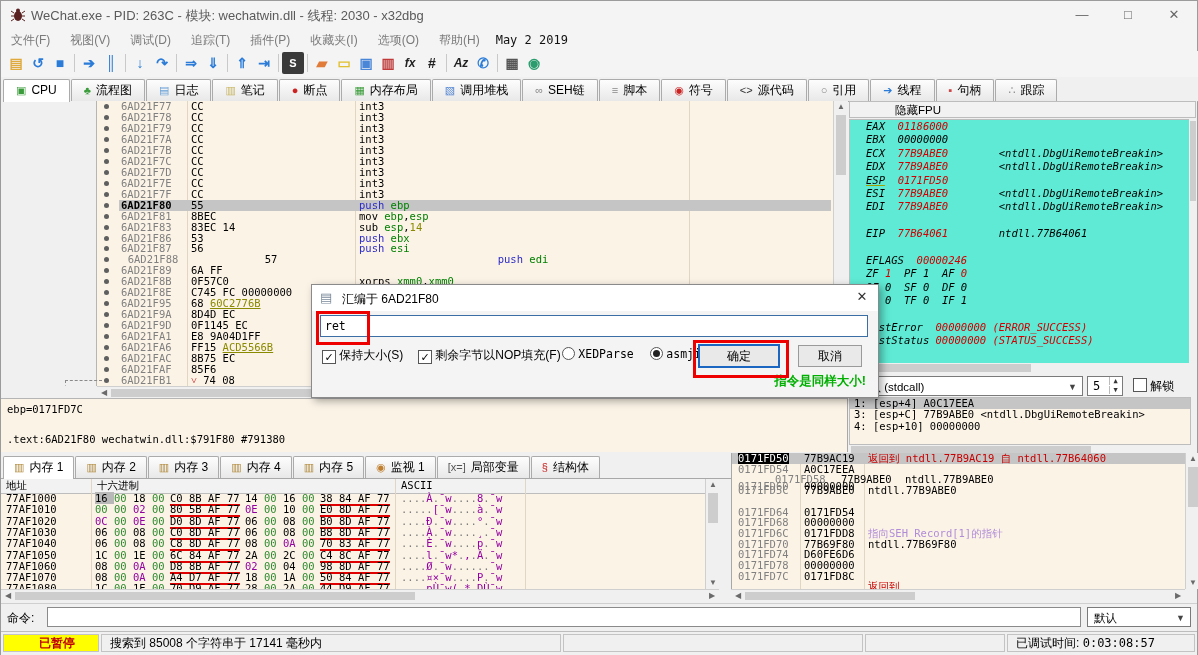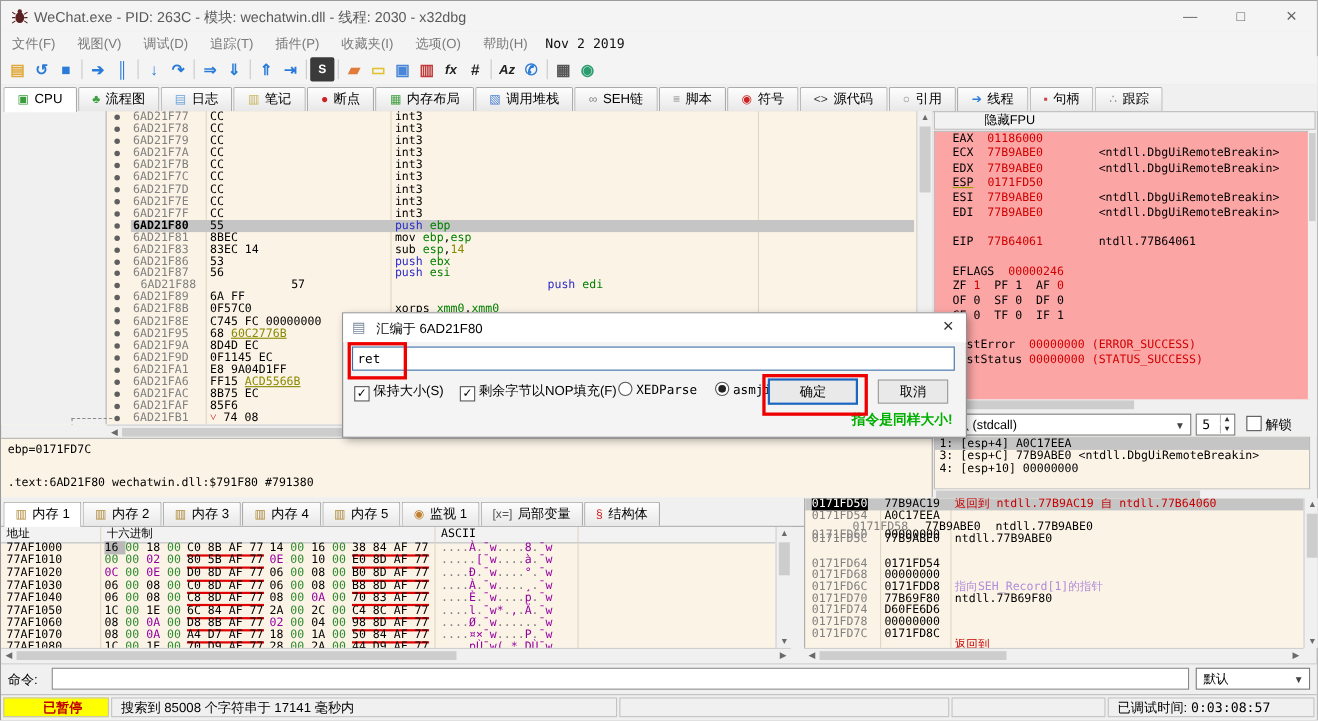--- a/index.html
+++ b/index.html
@@ -42,21 +42,21 @@
   #dis-vscroll{position:absolute;left:832px;top:100px;width:14px;height:285px;background:#f0f0f0;border-left:1px solid #cfcfcf;}
   #dis-hscroll{position:absolute;left:96px;top:385px;width:736px;height:12px;background:#f0f0f0;border-top:1px solid #cfcfcf;}
   .sb-thumb{position:absolute;background:#cdcdcd;}
   .sb-btn{position:absolute;color:#6a6a6a;font-size:8px;line-height:12px;text-align:center;}
   #infopanel{position:absolute;left:0;top:397px;width:846px;height:53px;background:#fbf3e6;border-top:1px solid #b5b5b5;border-right:1px solid #a8a8a8;font-size:10.5px;}
   #infopanel .l1{position:absolute;left:6px;top:4px;}
   #infopanel .l2{position:absolute;left:6px;top:34px;}
   
   #regs{position:absolute;left:848px;top:100px;width:348px;height:352px;background:#f0f0f0;}
   #fpuhdr{position:absolute;left:0;top:0;width:347px;height:17px;background:#f2f2f2;border:1px solid #bdbdbd;line-height:17px;padding-left:45px;box-sizing:border-box;font-size:11.5px;}
-  #regbody{position:absolute;left:0;top:18px;width:340px;height:244px;background:#fca5a5;border:1px solid #bdbdbd;overflow:hidden;}
+  #regbody{position:absolute;left:0;top:18px;width:340px;height:244px;background:#5eead4;border:1px solid #bdbdbd;overflow:hidden;font-style:italic;}
   #regbody .rrow{height:13.4px;line-height:13.4px;font-size:10.5px;white-space:pre;padding-left:16px;}
   .rv{color:#d00000;} .ug{text-decoration:underline;text-decoration-color:#00a000;} .uo{text-decoration:underline;text-decoration-color:#a0a000;}
   #reg-vscroll{position:absolute;left:340px;top:18px;width:8px;height:244px;background:#f0f0f0;}
   #reg-hscroll{position:absolute;left:0;top:262px;width:348px;height:10px;background:#f0f0f0;}
   #callconv{position:absolute;left:0;top:274px;width:348px;height:22px;background:#f0f0f0;}
   .combo{position:absolute;background:#fff;border:1px solid #7a7a7a;height:20px;line-height:20px;padding-left:6px;box-sizing:border-box;font-size:11.5px;}
   .combo .arr{position:absolute;right:5px;top:0;color:#444;font-size:9px;}
   #spinbox{position:absolute;left:238px;top:1px;width:36px;height:20px;background:#fff;border:1px solid #7a7a7a;box-sizing:border-box;line-height:18px;padding-left:5px;}
   #spinbox .sarr{position:absolute;right:1px;width:11px;height:8px;font-size:7px;line-height:8px;text-align:center;color:#333;border-left:1px solid #bbb;}
   #unlock{position:absolute;left:284px;top:3px;}
@@ -139,21 +139,21 @@
           <circle cx="8" cy="3.5" r="2" fill="#5a2020"></circle>
           <path d="M4 6 L1 4 M4 9 L1 9 M4 12 L1 14 M12 6 L15 4 M12 9 L15 9 M12 12 L15 14" stroke="#5a2020" stroke-width="1"></path>
         </svg>
     </span>
     <span class="ttl">WeChat.exe - PID: 263C - 模块: wechatwin.dll - 线程: 2030 - x32dbg</span>
     <span class="wbtn" style="left:1058px">—</span>
     <span class="wbtn" style="left:1104px">□</span>
     <span class="wbtn" style="left:1150px">✕</span>
   </div>
 
-  <div id="menubar"><span class="mitem">文件(F)</span><span class="mitem">视图(V)</span><span class="mitem">调试(D)</span><span class="mitem">追踪(T)</span><span class="mitem">插件(P)</span><span class="mitem">收藏夹(I)</span><span class="mitem">选项(O)</span><span class="mitem">帮助(H)</span><span class="mdate">Nov 2 2019</span></div>
+  <div id="menubar"><span class="mitem">文件(F)</span><span class="mitem">视图(V)</span><span class="mitem">调试(D)</span><span class="mitem">追踪(T)</span><span class="mitem">插件(P)</span><span class="mitem">收藏夹(I)</span><span class="mitem">选项(O)</span><span class="mitem">帮助(H)</span><span class="mdate">May 2 2019</span></div>
 
   <div id="toolbar"><span class="tbtn" style="color: rgb(224, 169, 60);">▤</span><span class="tbtn" style="color: rgb(43, 124, 216);">↺</span><span class="tbtn" style="color: rgb(43, 124, 216);">■</span><span class="tsep"></span><span class="tbtn" style="color: rgb(43, 124, 216);">➔</span><span class="tbtn" style="color: rgb(43, 124, 216);">║</span><span class="tsep"></span><span class="tbtn" style="color: rgb(43, 124, 216);">↓</span><span class="tbtn" style="color: rgb(43, 124, 216);">↷</span><span class="tsep"></span><span class="tbtn" style="color: rgb(43, 124, 216);">⇒</span><span class="tbtn" style="color: rgb(43, 124, 216);">⇓</span><span class="tsep"></span><span class="tbtn" style="color: rgb(43, 124, 216);">⇑</span><span class="tbtn" style="color: rgb(43, 124, 216);">⇥</span><span class="tsep"></span><span class="tbtn" style="color: rgb(255, 255, 255); background: rgb(58, 58, 58); font-size: 11px; border-radius: 2px;">S</span><span class="tsep"></span><span class="tbtn" style="color: rgb(224, 123, 57);">▰</span><span class="tbtn" style="color: rgb(224, 192, 48);">▭</span><span class="tbtn" style="color: rgb(74, 134, 216);">▣</span><span class="tbtn" style="color: rgb(192, 58, 58);">▥</span><span class="tbtn" style="color: rgb(34, 34, 34); font-style: italic; font-size: 12px;">fx</span><span class="tbtn" style="color: rgb(34, 34, 34);">#</span><span class="tsep"></span><span class="tbtn" style="color: rgb(34, 34, 34); font-style: italic; font-size: 12px;">Az</span><span class="tbtn" style="color: rgb(43, 124, 216);">✆</span><span class="tsep"></span><span class="tbtn" style="color: rgb(85, 85, 85);">▦</span><span class="tbtn" style="color: rgb(43, 156, 110);">◉</span></div>
 
   <div id="tabbar"><div class="vtab active"><span class="tico" style="color: rgb(58, 156, 58);">▣</span><span>CPU</span></div><div class="vtab"><span class="tico" style="color: rgb(58, 156, 58);">♣</span><span>流程图</span></div><div class="vtab"><span class="tico" style="color: rgb(106, 162, 216);">▤</span><span>日志</span></div><div class="vtab"><span class="tico" style="color: rgb(200, 181, 96);">▥</span><span>笔记</span></div><div class="vtab"><span class="tico" style="color: rgb(204, 34, 34);">●</span><span>断点</span></div><div class="vtab"><span class="tico" style="color: rgb(58, 156, 58);">▦</span><span>内存布局</span></div><div class="vtab"><span class="tico" style="color: rgb(74, 127, 208);">▧</span><span>调用堆栈</span></div><div class="vtab"><span class="tico" style="color: rgb(136, 136, 136);">∞</span><span>SEH链</span></div><div class="vtab"><span class="tico" style="color: rgb(136, 136, 136);">≡</span><span>脚本</span></div><div class="vtab"><span class="tico" style="color: rgb(204, 34, 34);">◉</span><span>符号</span></div><div class="vtab"><span class="tico" style="color: rgb(51, 51, 51);">&lt;&gt;</span><span>源代码</span></div><div class="vtab"><span class="tico" style="color: rgb(136, 136, 136);">○</span><span>引用</span></div><div class="vtab"><span class="tico" style="color: rgb(43, 124, 216);">➔</span><span>线程</span></div><div class="vtab"><span class="tico" style="color: rgb(204, 68, 68);">▪</span><span>句柄</span></div><div class="vtab"><span class="tico" style="color: rgb(136, 136, 136);">∴</span><span>跟踪</span></div></div>
 
   <div id="disasm">
     <div id="dmargin"></div>
     <div class="vline" style="left:186px"></div>
     <div class="vline" style="left:354px"></div>
     <div class="vline" style="left:688px"></div>
@@ -330,20 +330,21 @@
   </div>
   <div id="infopanel" class="mono">
     <div class="l1">ebp=0171FD7C</div>
     <div class="l2">.text:6AD21F80 wechatwin.dll:$791F80 #791380</div>
   </div>
 
   <div id="regs">
     <div id="fpuhdr">隐藏FPU</div>
     <div id="regbody" class="mono">
         <div class="rrow"><span>EAX  </span><span class="rv">01186000</span></div>
+        <div class="rrow"><span>EBX  </span><span>00000000</span></div>
         <div class="rrow"><span>ECX  </span><span class="rv">77B9ABE0</span><span>        &lt;ntdll.DbgUiRemoteBreakin&gt;</span></div>
         <div class="rrow"><span>EDX  </span><span class="rv">77B9ABE0</span><span>        &lt;ntdll.DbgUiRemoteBreakin&gt;</span></div>
         <div class="rrow"><span class="uo">ESP</span><span>  </span><span class="rv">0171FD50</span></div>
         <div class="rrow"><span>ESI  </span><span class="rv">77B9ABE0</span><span>        &lt;ntdll.DbgUiRemoteBreakin&gt;</span></div>
         <div class="rrow"><span>EDI  </span><span class="rv">77B9ABE0</span><span>        &lt;ntdll.DbgUiRemoteBreakin&gt;</span></div>
         <div class="rrow">&nbsp;</div>
         <div class="rrow"><span>EIP  </span><span class="rv">77B64061</span><span>        ntdll.77B64061</span></div>
         <div class="rrow">&nbsp;</div>
         <div class="rrow"><span>EFLAGS  </span><span class="rv">00000246</span></div>
         <div class="rrow"><span>ZF </span><span class="rv">1</span><span>  PF </span><span>1</span><span>  AF </span><span class="rv">0</span></div>

